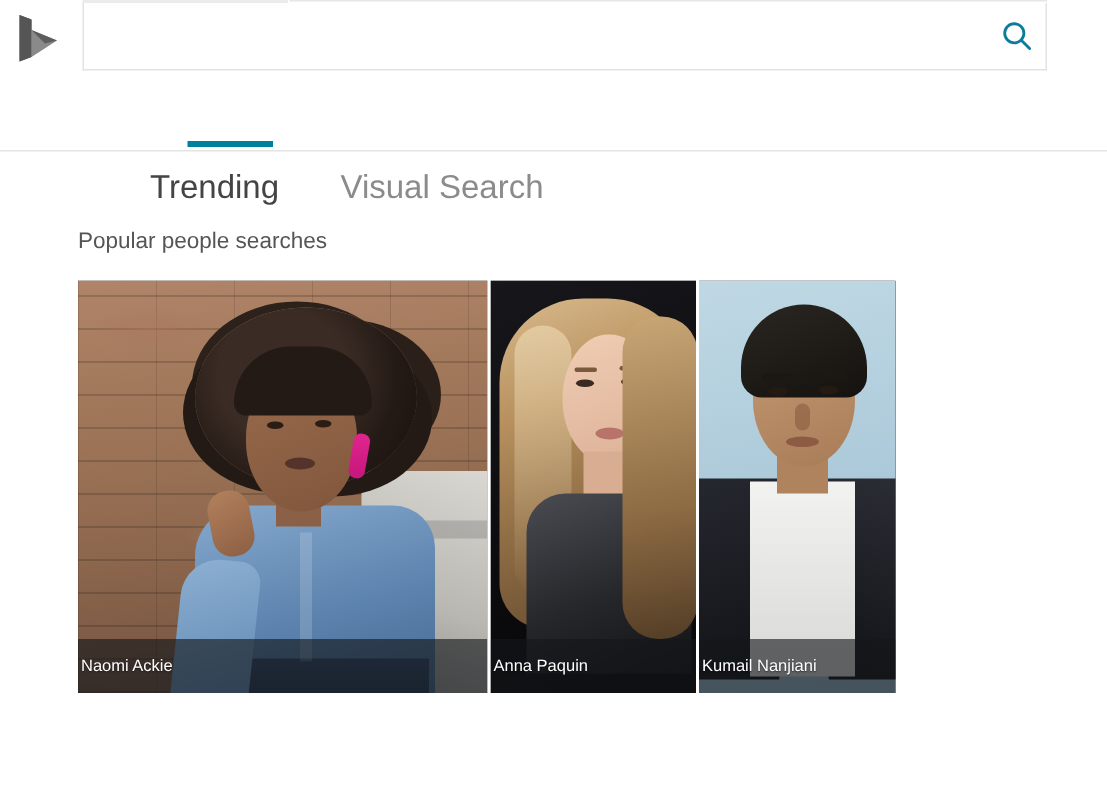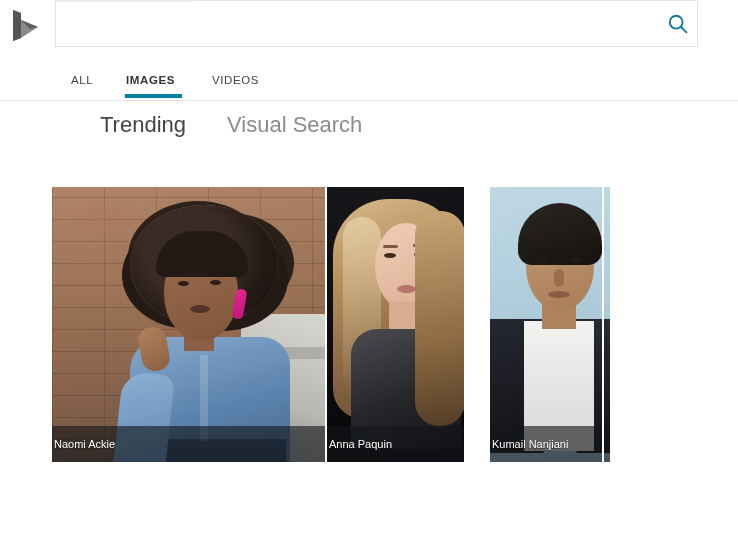--- a/index.html
+++ b/index.html
@@ -58,21 +58,21 @@
     position:absolute;left:52px;font-size:15px;font-weight:300;color:#555;white-space:nowrap;
   }
   .sec-people{top:152px;}
   .sec-animal{top:505px;}
 
   
   .cards{position:absolute;left:52px;top:187px;width:686px;height:275px;overflow:hidden;}
   .card{position:absolute;top:0;height:275px;overflow:hidden;cursor:pointer;background:#111;}
   .card.c0{left:0;width:273px;}
   .card.c1{left:275px;width:137px;}
-  .card.c2{left:438px;width:120px;}
+  .card.c2{left:414px;width:131px;}
   .card.c3{left:552px;width:134px;}
   .card-sep{position:absolute;top:0;width:2px;height:275px;background:#fff;}
 
   .photo{position:absolute;inset:0;overflow:hidden;}
   .caption{
     position:absolute;left:0;bottom:0;width:100%;height:36px;
     background:rgba(20,22,26,.62);
     display:flex;align-items:center;
   }
   .caption span{
@@ -276,39 +276,29 @@
 
   <div class="searchbox"></div>
   <input class="search-input" type="text" placeholder="" style="">
   <button class="search-btn">
     <svg width="22" height="22" viewBox="0 0 22 22" aria-hidden="true">
       <circle cx="9.2" cy="9.2" r="6.4" fill="none" stroke="#0b7c9b" stroke-width="1.9"></circle>
       <line x1="14.0" y1="14.0" x2="19.4" y2="19.4" stroke="#0b7c9b" stroke-width="1.9" stroke-linecap="round"></line>
     </svg>
   </button>
 
-  <div class="tabs">
-    <div class="tab t0">
-      <span>ALL</span>
-    </div>
-    <div class="tab t1">
-      <span>IMAGES</span>
-    </div>
-    <div class="tab t2">
-      <span>VIDEOS</span>
-    </div>
-  </div>
   <div class="tab-underline"></div>
   <div class="tabs-divider"></div>
 
   <div class="subnav">
     <div class="subnav-item s0">Trending</div>
     <div class="subnav-item s1">Visual Search</div>
   </div>
 
+  <div class="sec-title sec-people">Popular people searches</div>
 
   <div class="cards">
 
     <div class="card c0">
       <div class="photo">
         <div class="brick"></div>
         <div class="c0-step"></div>
         <div class="c0-step2"></div>
         <div class="c0-hair"></div>
         <div class="c0-body"></div>

